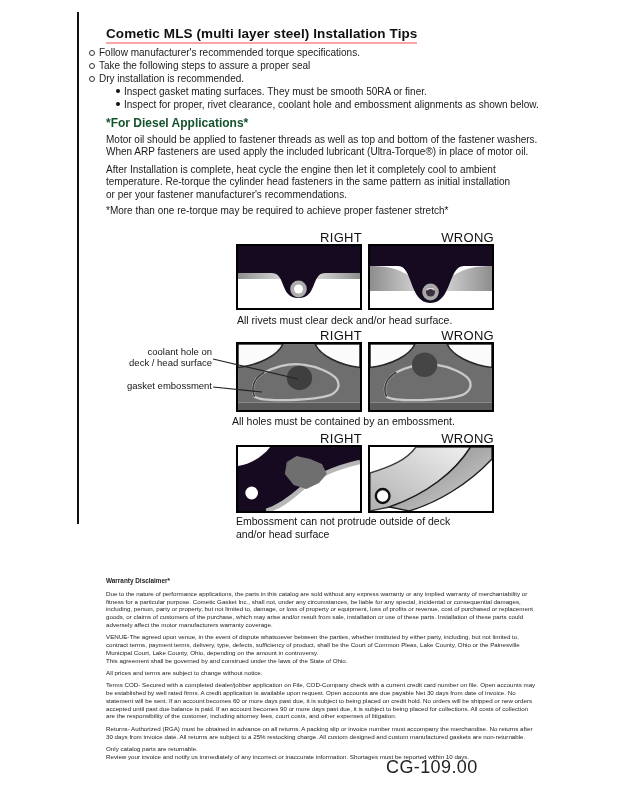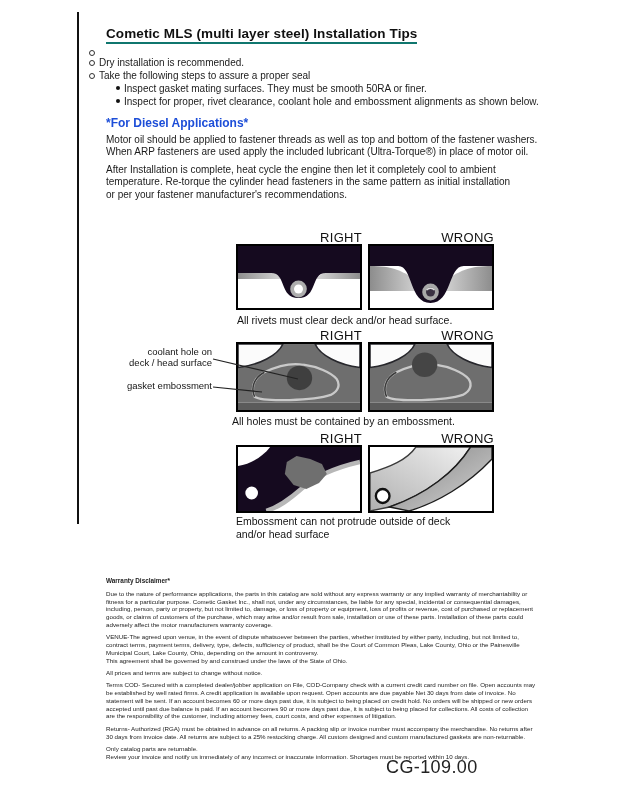--- a/index.html
+++ b/index.html
@@ -8,29 +8,29 @@
     width:618px;height:800px;
     background:#ffffff;
     font-family:"Liberation Sans", sans-serif;
     color:#1b1b1b;
     overflow:hidden;
   }
   .vrule{position:absolute;left:77px;top:12px;width:1.5px;height:512px;background:#111;}
   .title{
     position:absolute;left:106px;top:26px;
     font-size:13.5px;font-weight:700;color:#101010;
-    border-bottom:2px solid #0f766e;padding-bottom:1px;letter-spacing:0.1px;
+    border-bottom:2px solid #fca5a5;padding-bottom:1px;letter-spacing:0.1px;
     display:inline-block;white-space:nowrap;
   }
   .bullets{position:absolute;left:89px;top:46px;font-size:10px;line-height:13px;}
   .b-line{display:flex;align-items:flex-start;white-space:nowrap;}
   .b-line.sub{margin-left:27px;}
   .obullet{width:4px;height:4px;border:1px solid #333;border-radius:50%;margin:4px 4px 0 0;flex:0 0 auto;}
   .fbullet{width:4px;height:4px;background:#111;border-radius:50%;margin:4px 4px 0 0;flex:0 0 auto;}
-  .diesel-h{position:absolute;left:106px;top:116px;font-size:12px;font-weight:700;color:#1d4ed8;white-space:nowrap;}
+  .diesel-h{position:absolute;left:106px;top:116px;font-size:12px;font-weight:700;color:#14532d;white-space:nowrap;}
   .para{position:absolute;left:106px;font-size:10px;line-height:12.3px;white-space:pre-line;}
   .p1{top:134px;}
   .p2{top:164px;}
   .note{top:205px;white-space:nowrap;}
   .dg-header{position:absolute;width:126px;text-align:right;font-size:13px;color:#111;letter-spacing:0.3px;white-space:nowrap;}
   .dg-box{position:absolute;width:122px;border:2px solid #000;background:#fff;}
   .dg-box svg{display:block;}
   .dg-caption{position:absolute;font-size:10.5px;line-height:12.5px;color:#141414;white-space:pre-line;}
   .lbl{position:absolute;font-size:9.5px;line-height:11px;color:#141414;text-align:right;}
   .lbl-coolant{left:110px;width:102px;top:346px;}
@@ -46,45 +46,47 @@
 
 <div class="page">
 
   <div class="vrule"></div>
 
   <div class="title">Cometic MLS (multi layer steel) Installation Tips</div>
 
   <div class="bullets">
     <div class="b-line">
       <span class="obullet"></span>
+      <span>Follow manufacturer's recommended torque specifications.</span>
+    </div>
+    <div class="b-line">
+      <span class="obullet"></span>
+      <span>Take the following steps to assure a proper seal</span>
     </div>
     <div class="b-line">
       <span class="obullet"></span>
       <span>Dry installation is recommended.</span>
-    </div>
-    <div class="b-line">
-      <span class="obullet"></span>
-      <span>Take the following steps to assure a proper seal</span>
     </div>
     <div class="b-line sub">
       <span class="fbullet"></span>
       <span>Inspect gasket mating surfaces.  They must be smooth 50RA or finer.</span>
     </div>
     <div class="b-line sub">
       <span class="fbullet"></span>
       <span>Inspect for proper, rivet clearance, coolant hole and embossment alignments as shown below.</span>
     </div>
   </div>
 
   <div class="diesel-h">*For Diesel Applications*</div>
   <div class="para p1">Motor oil should be applied to fastener threads as well as top and bottom of the fastener washers.
 When ARP fasteners are used apply the included lubricant (Ultra-Torque®) in place of motor oil.</div>
   <div class="para p2">After Installation is complete, heat cycle the engine then let it completely cool to ambient
 temperature. Re-torque the cylinder head fasteners in the same pattern as initial installation
 or per your fastener manufacturer's recommendations.</div>
+  <div class="para note">*More than one re-torque may be required to achieve proper fastener stretch*</div>
 
   <div class="dg-header" style="left:236px;top:230px;">RIGHT</div>
   <div class="dg-header" style="left:368px;top:230px;">WRONG</div>
 
   <div class="dg-box" style="left:236px;top:244px;">
     <svg width="122" height="62" viewBox="0 0 125 62" preserveAspectRatio="none">
       <defs>
         <linearGradient id="w1a" x1="0" y1="0" x2="1" y2="0">
           <stop offset="0" stop-color="#8e8e8e"></stop>
             <stop offset="1" stop-color="#d8d8d8"></stop>

